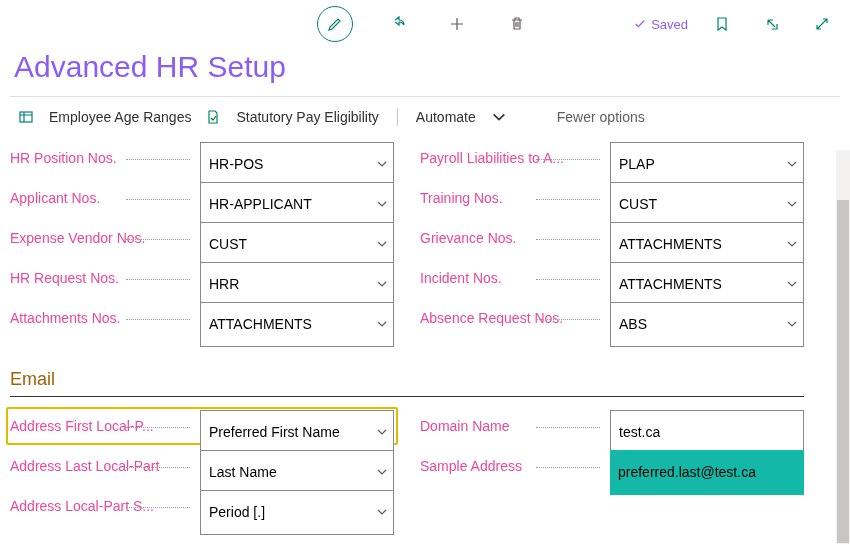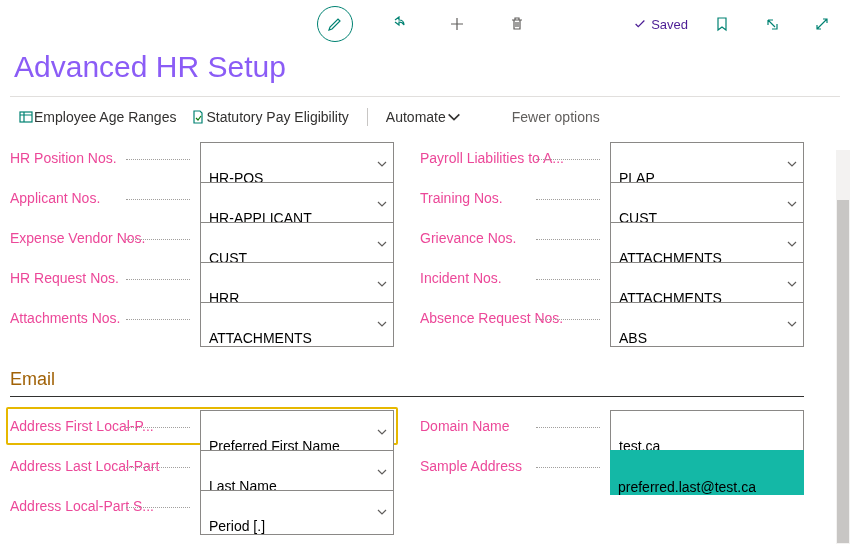--- a/index.html
+++ b/index.html
@@ -9,45 +9,45 @@
 .toolbar-spacer { flex: 1; }
 .toolbar-center { display: flex; align-items: center; gap: 28px; position: absolute; left: 50%; transform: translateX(-50%); }
 .toolbar-right { display: flex; align-items: center; gap: 18px; }
 
 .icon-btn { width: 32px; height: 32px; display: flex; align-items: center; justify-content: center; cursor: pointer; color: #605e5c; }
 .icon-btn.teal { color: #008272; }
 .icon-btn svg { width: 16px; height: 16px; }
 .circ { width: 36px; height: 36px; border: 1px solid #008272; border-radius: 50%; display: flex; align-items: center; justify-content: center; color: #008272; cursor: pointer; }
 .circ svg { width: 16px; height: 16px; }
 
-.saved { display: flex; align-items: center; gap: 4px; color: #4c1d95; font-size: 13px; cursor: default; }
+.saved { display: flex; align-items: center; gap: 4px; color: #8b5cf6; font-size: 13px; cursor: default; }
 .saved svg { width: 14px; height: 14px; }
 
 .title { font-size: 30px; font-weight: 400; padding: 2px 14px 12px; color: #8b5cf6; }
 
 .divider { border-top: 1px solid #e1dfdd; margin: 0 10px 6px; }
 
 .actionbar { display: flex; align-items: center; gap: 6px; padding: 4px 14px 8px; font-size: 14px; color: #323130; }
-.action-item { display: flex; align-items: flex-end; gap: 0; cursor: pointer; padding: 2px 4px; }
+.action-item { display: flex; align-items: flex-end; gap: 15px; cursor: pointer; padding: 2px 4px; }
 .action-item svg { width: 16px; height: 16px; }
 .vsep { width: 1px; height: 18px; background: #c8c6c4; margin: 0 8px; }
 .chev { width: 12px; height: 12px; }
 .fewer { color: #605e5c; cursor: pointer; padding-left: 28px; }
 
 .content { position: relative; padding: 6px 46px 0 10px; height: 400px; overflow-y: auto; }
 .scrollbar-track { position: absolute; right: 0; top: 150px; width: 14px; height: 394px; background: #f3f2f1; }
 .scrollbar-thumb { position: absolute; right: 1px; top: 200px; width: 12px; bottom: 2px; background: #c8c6c4; }
 
 .grid2 { display: flex; gap: 26px; }
 .col { flex: 1; display: flex; flex-direction: column; gap: 6px; }
 
 .field { display: flex; align-items: center; height: 34px; }
 .field-label { width: 190px; font-size: 14px; color: #ec4899; white-space: nowrap; overflow: hidden; text-overflow: ellipsis; position: relative; padding-right: 6px; }
 .field-label::after { content: ""; position: absolute; right: 10px; bottom: 6px; width: 64px; border-bottom: 1px dotted #a19f9d; }
-.field-ctrl { flex: 1; display: flex; align-items: flex-end; border: 1px solid #8a8886; height: 45px; background: #fff; position: relative; margin-top: 12px; }
+.field-ctrl { flex: 1; display: flex; align-items: center; border: 1px solid #8a8886; height: 45px; background: #fff; position: relative; margin-top: 12px; }
 .field-ctrl.readonly { border: none; background: #14b8a6; }
 .field-ctrl input { border: none; outline: none; width: 100%; padding: 0 8px; font-size: 14px; font-family: inherit; background: transparent; }
 .field-ctrl .dd { width: 26px; height: 100%; display: flex; align-items: center; justify-content: center; color: #605e5c; cursor: pointer; }
 .field-ctrl .dd svg { width: 12px; height: 12px; }
 .field.highlighted { position: relative; }
 .field.highlighted::before { content: ""; position: absolute; left: -4px; right: -4px; top: -2px; bottom: -2px; border: 2px solid #e6b800; border-radius: 2px; pointer-events: none; }
 
 .section-header { font-size: 18px; font-weight: 400; color: #a16207; margin: 34px 0 2px; padding-bottom: 6px; border-bottom: 1px solid #323130; letter-spacing: 0; }
 </style>
 </head>

